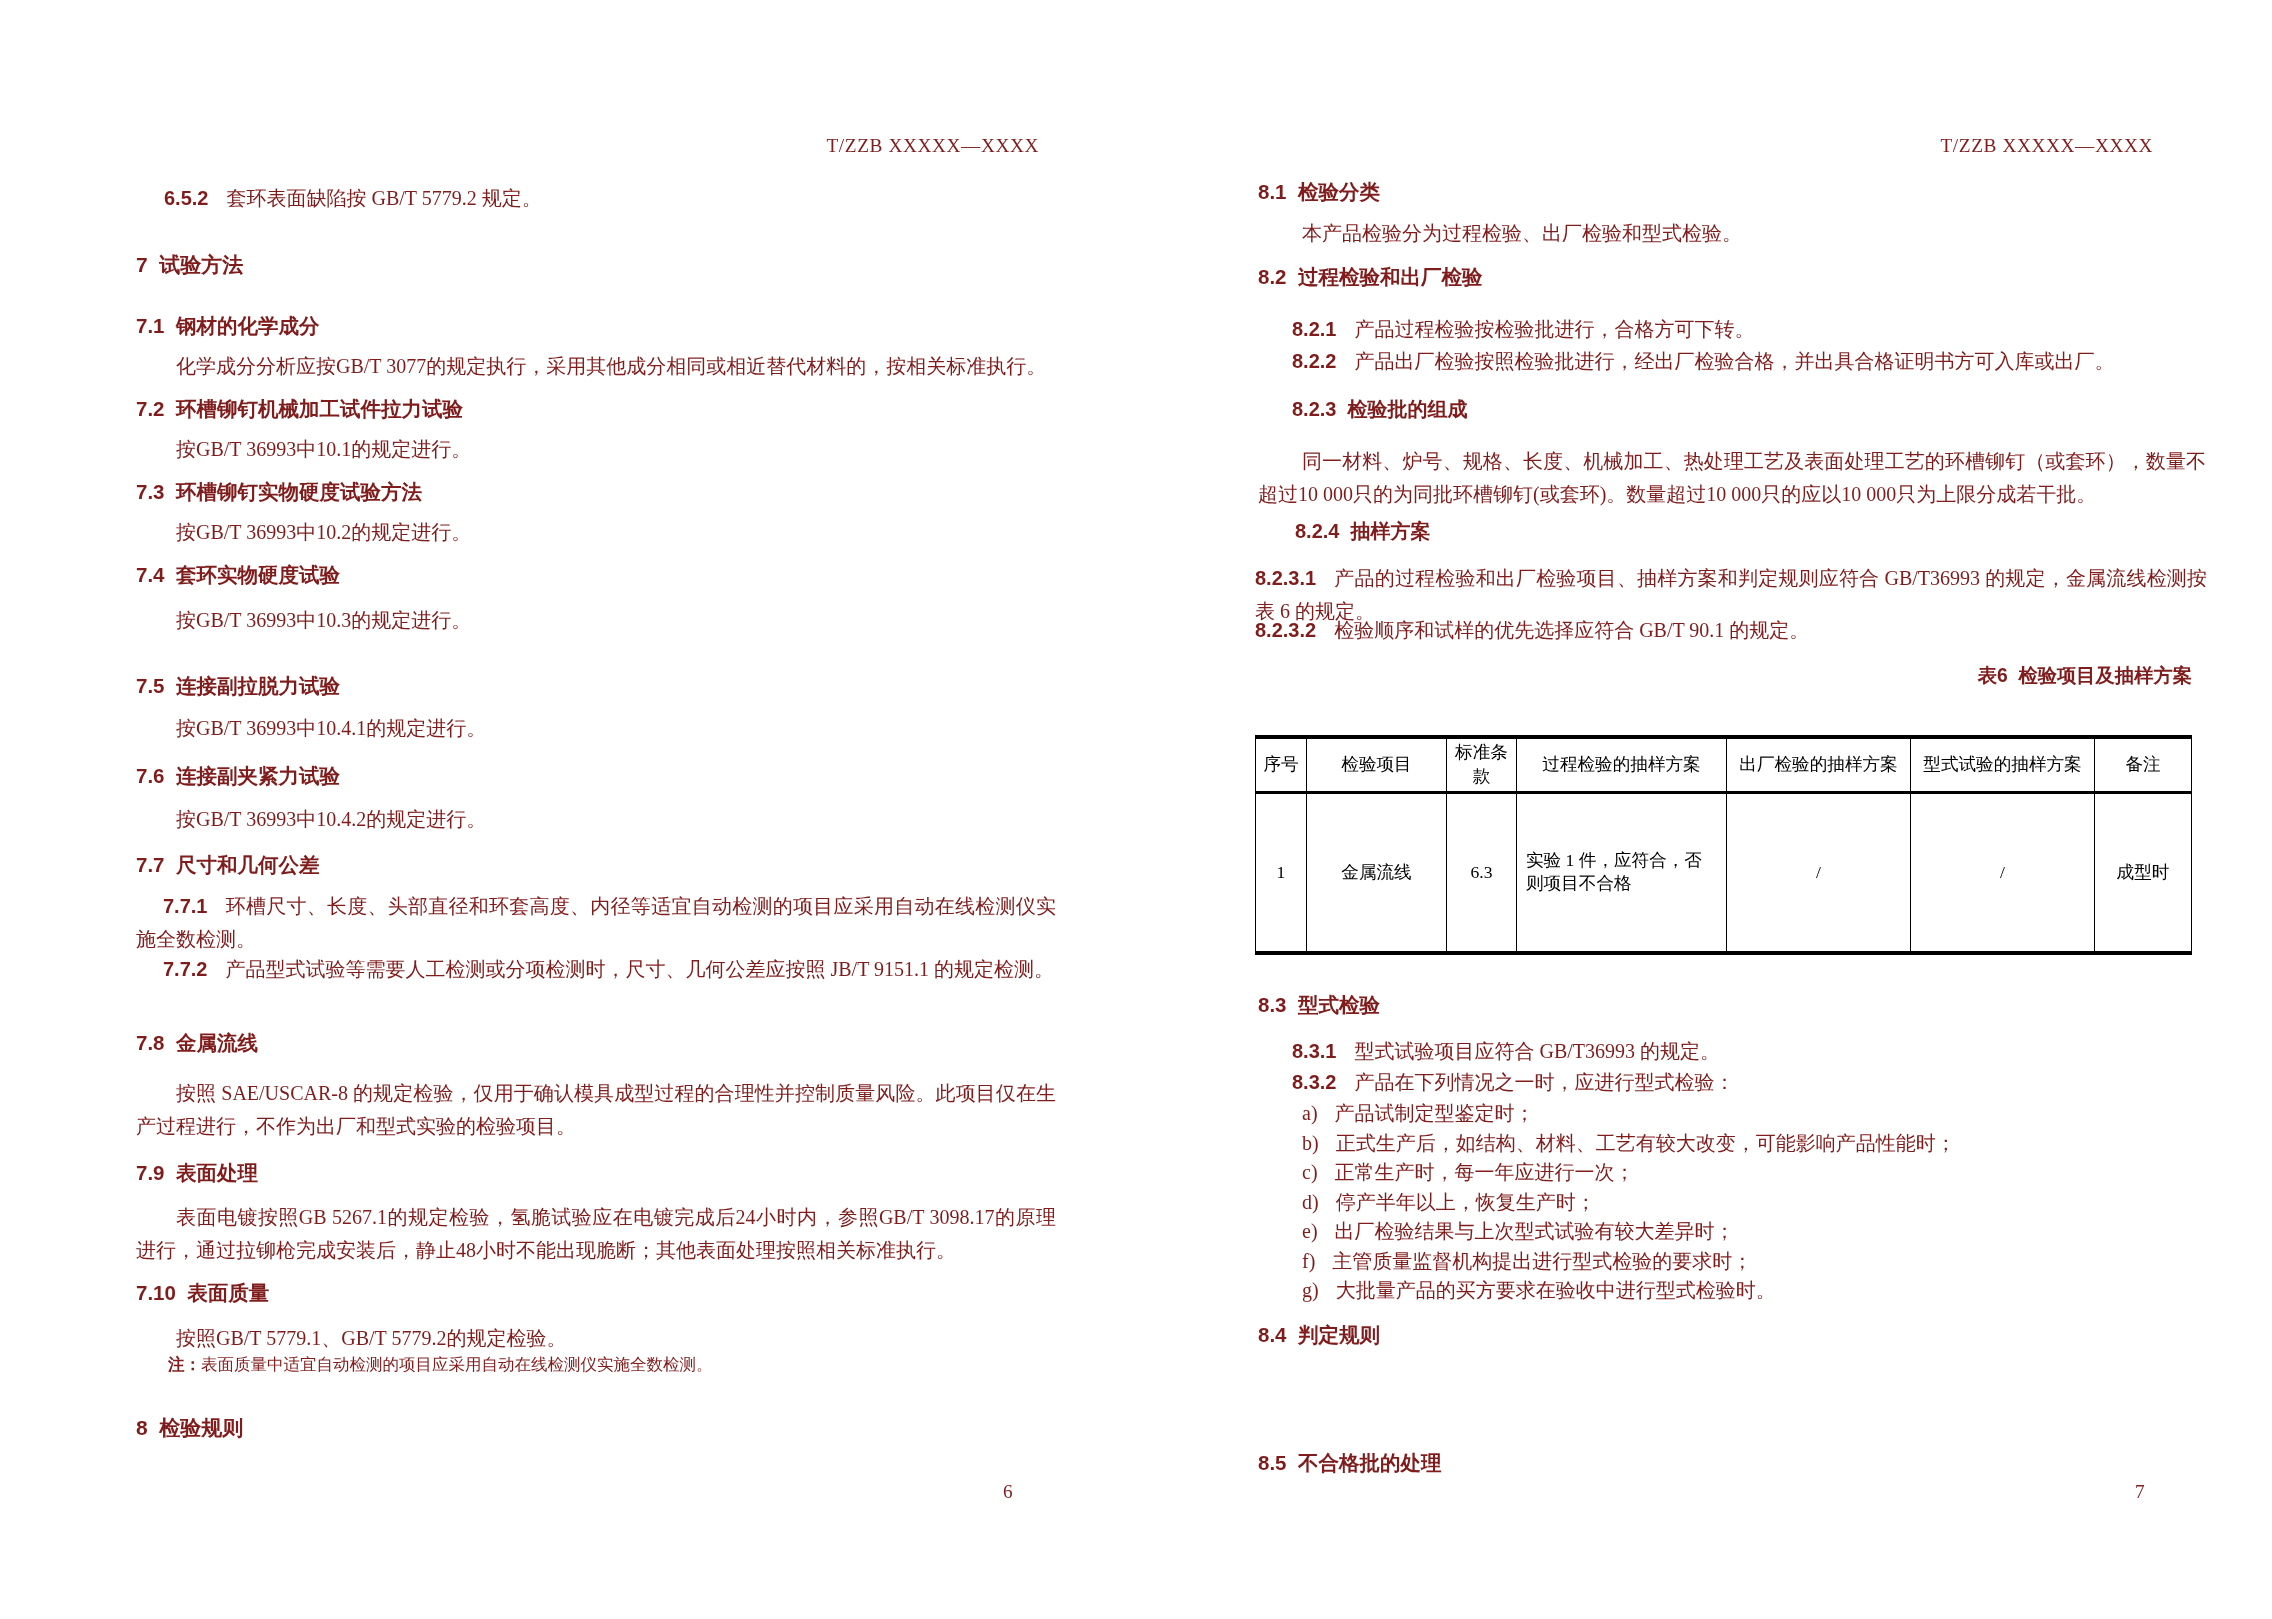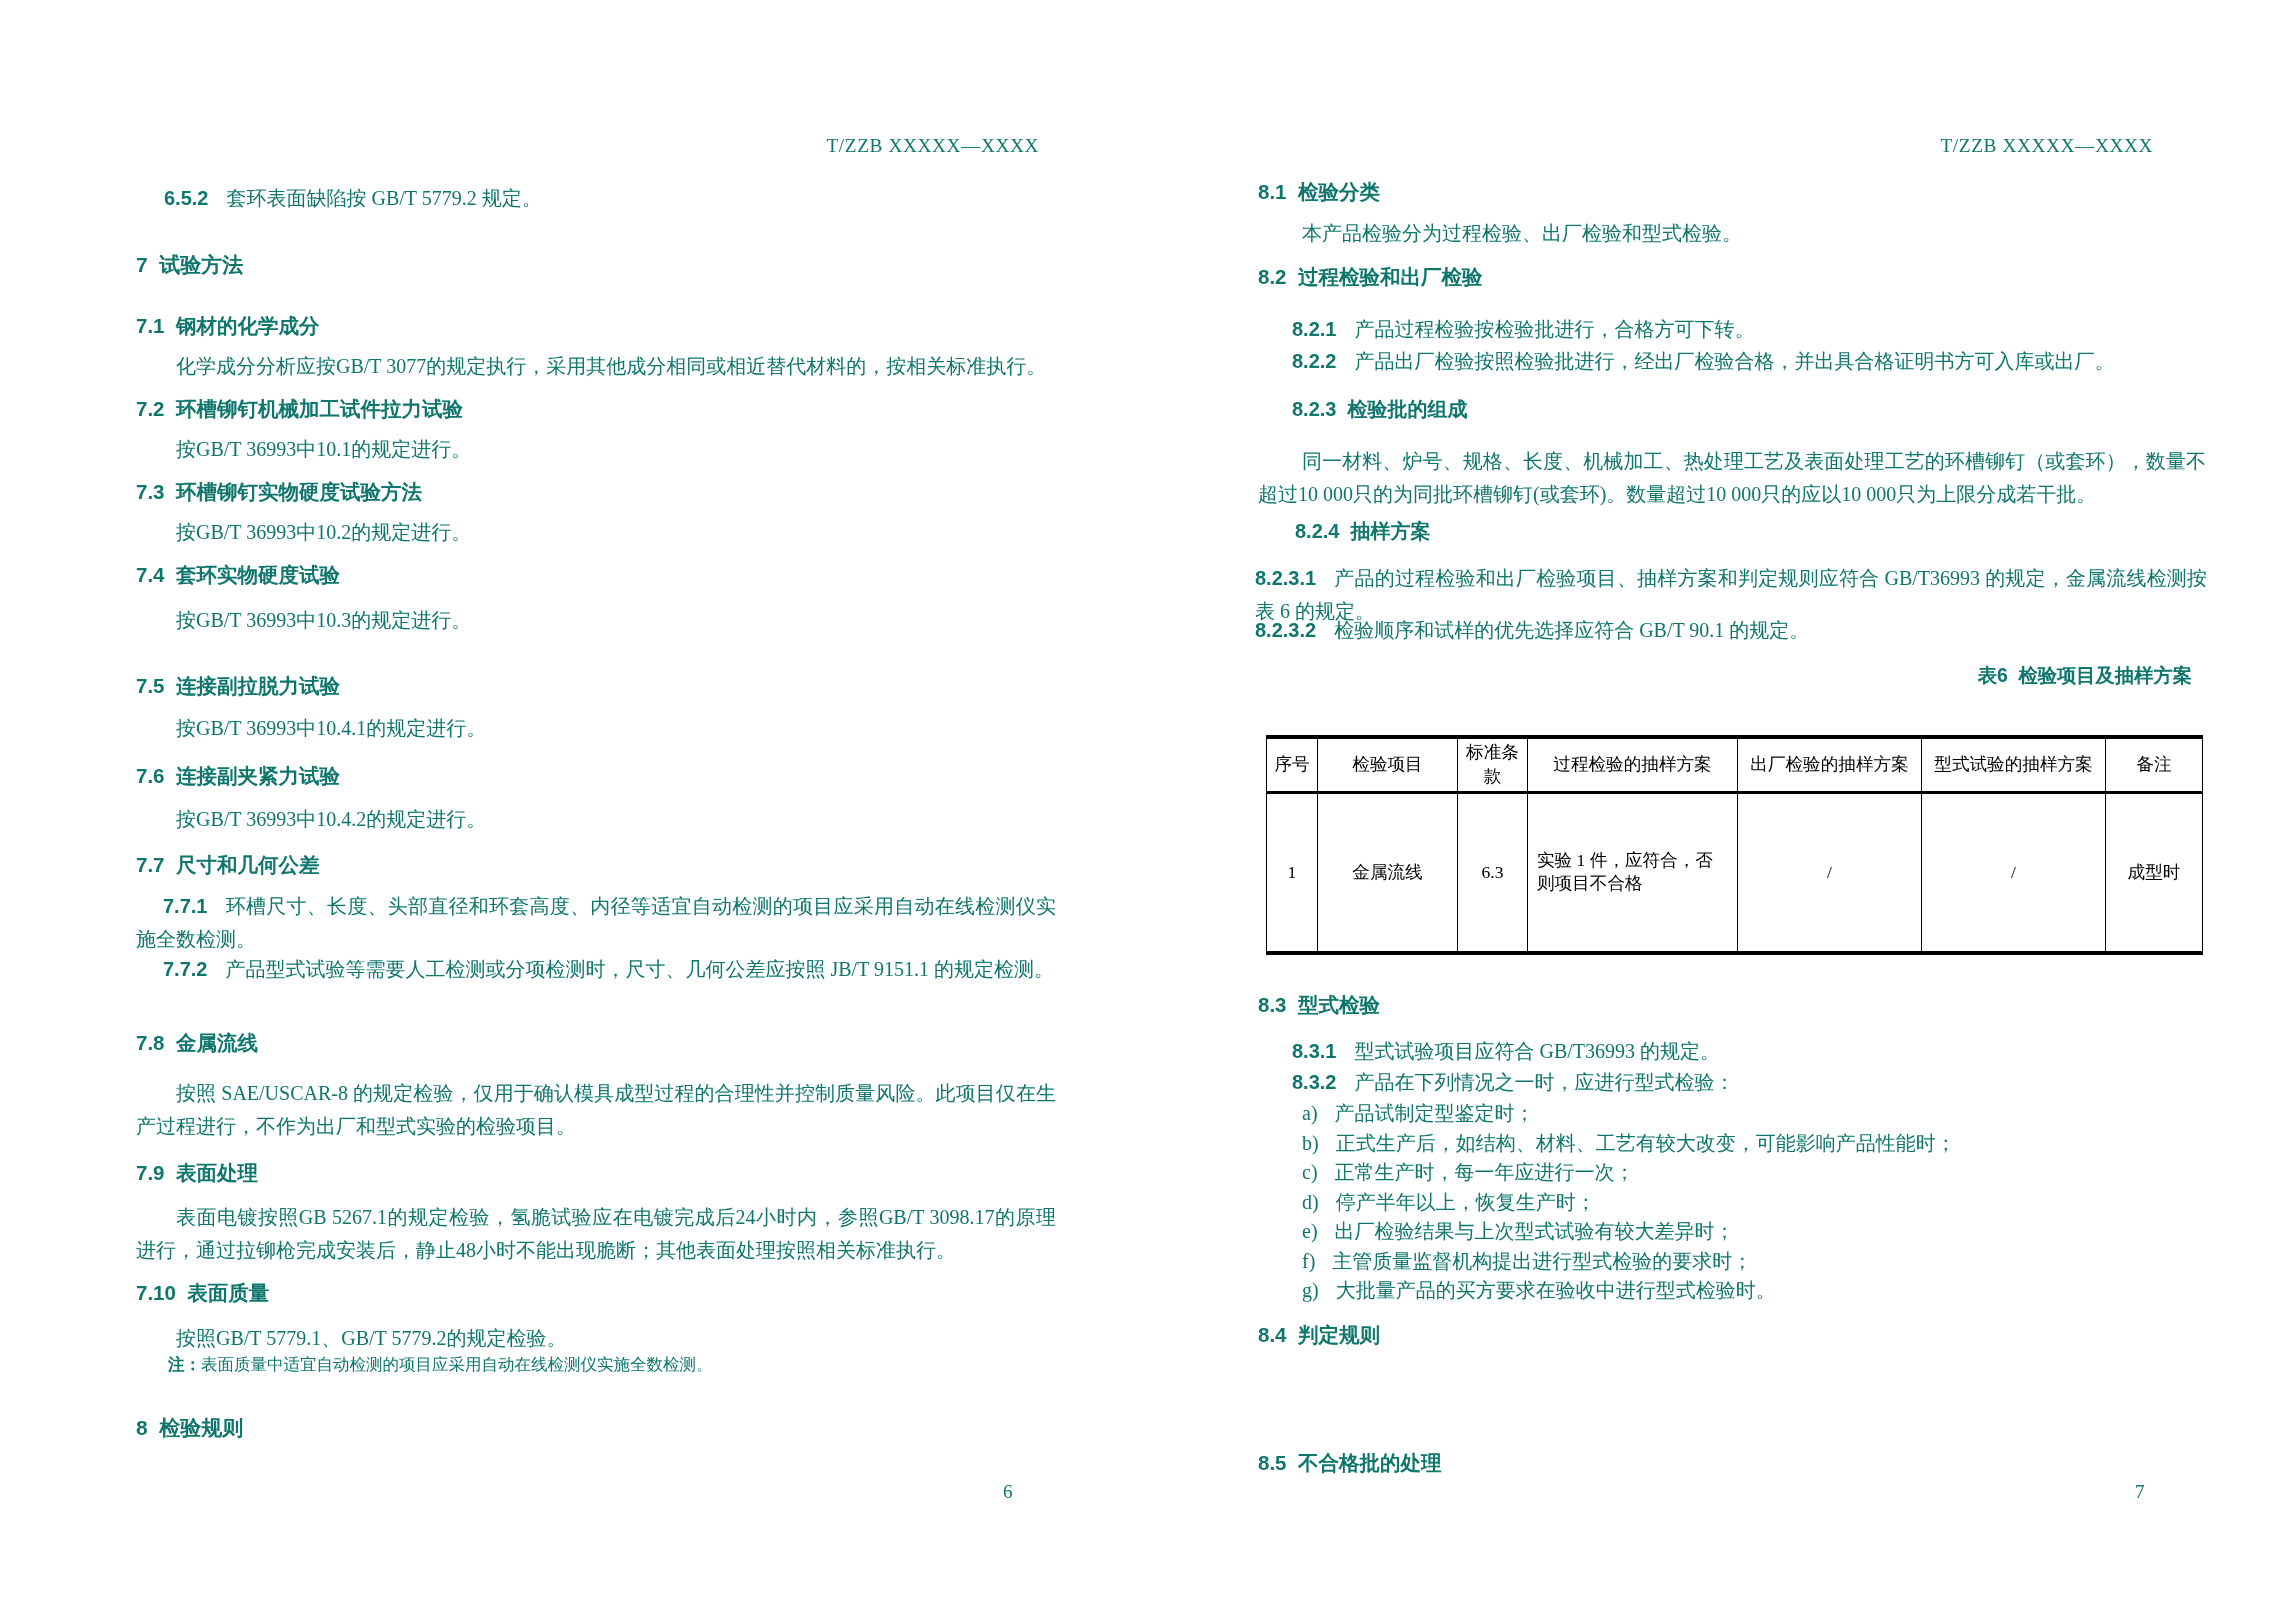--- a/index.html
+++ b/index.html
@@ -3,21 +3,21 @@
 <meta charset="utf-8">
 <style>
   html,body{margin:0;padding:0;}
   body{
     width:2273px;height:1620px;position:relative;background:#ffffff;
     font-family:"Liberation Serif","DejaVu Serif",serif;color:#000;
   }
   .page{position:absolute;top:0;width:1136px;height:1620px;background:#fff;}
   #pageL{left:0;}
   #pageR{left:1136px;}
-  .blk{position:absolute;color:#0f766e;}
+  .blk{position:absolute;color:#7f1d1d;}
   
   .hdr{font:19.3px/1.2 "Liberation Serif","DejaVu Serif",serif;letter-spacing:0.6px;}
   
   .h1{font:700 21px/1.2 "Liberation Sans","DejaVu Sans",sans-serif;white-space:pre-wrap;}
   
   .h2{font:700 20.5px/1.2 "Liberation Sans","DejaVu Sans",sans-serif;white-space:pre-wrap;}
   
   .h3{font:700 20px/1.2 "Liberation Sans","DejaVu Sans",sans-serif;white-space:pre-wrap;}
   
   .body-text{font:20px/33px "Liberation Serif","DejaVu Serif",serif;text-align:justify;}
@@ -124,21 +124,21 @@
 
   <div class="blk body-text" style="top:562px;left:119px;width:952px">
     <span class="num">8.2.3.1</span><span>产品的过程检验和出厂检验项目、抽样方案和判定规则应符合 GB/T36993 的规定，金属流线检测按表 6 的规定。</span>
   </div>
   <div class="blk body-text" style="top:614px;left:119px;width:952px">
     <span class="num">8.2.3.2</span><span>检验顺序和试样的优先选择应符合 GB/T 90.1 的规定。</span>
   </div>
 
   <div class="blk t-title" style="top:664px;left:119px;width:937px">表6  检验项目及抽样方案</div>
 
-  <table class="t6" style="top:735px;left:130px;width:937px">
+  <table class="t6" style="top:735px;left:119px;width:937px">
     <colgroup>
       <col style="width:51px">
         <col style="width:140px">
         <col style="width:70px">
       <col style="width:210px">
         <col style="width:184px">
         <col style="width:184px">
       <col style="width:97px">
     </colgroup>
     <tbody>

